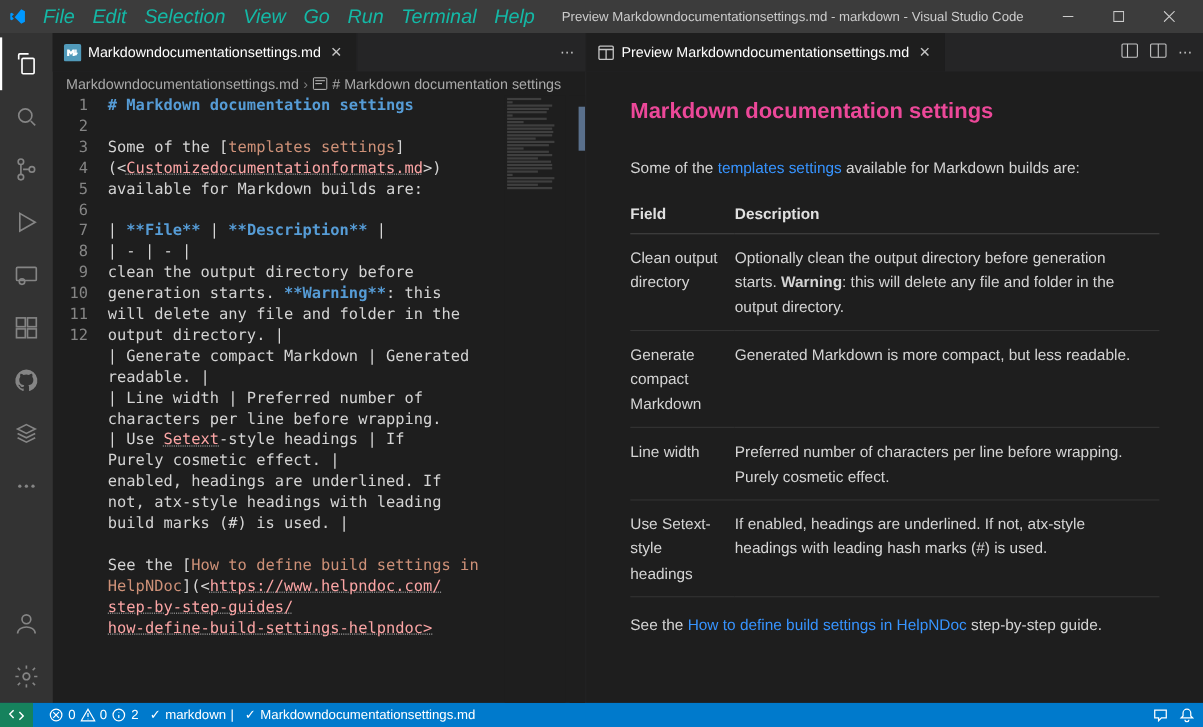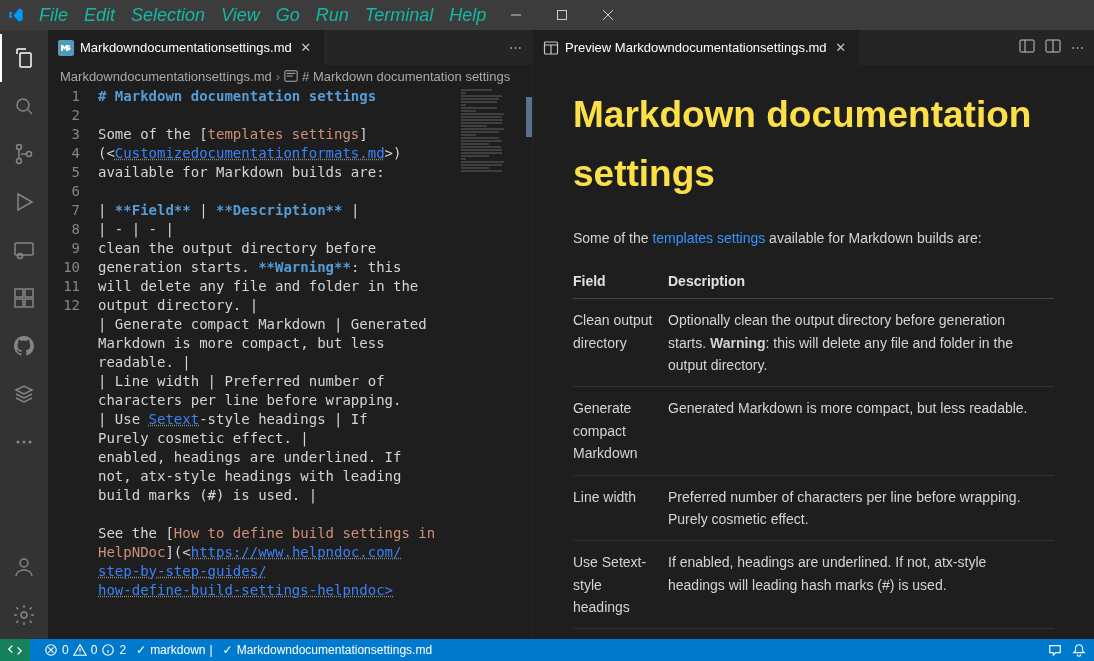--- a/index.html
+++ b/index.html
@@ -83,27 +83,27 @@
 .minimap {
   position: absolute; right: 18px; top: 0; width: 55px; height: 100%;
   background: #1e1e1e; opacity: 0.6;
 }
 .minimap-content { width: 100%; padding: 2px; }
 .minimap-line { height: 2px; margin-bottom: 1px; background: #555; }
 .scroll-vert { position: absolute; right: 0; top: 0; width: 14px; height: 100%; background: #1e1e1e; }
 .scroll-vert .decor { position: absolute; right: 0; width: 6px; height: 40px; background: #5a708c; top: 10px; }
 .tok-h1 { color: #569cd6; font-weight: bold; }
 .tok-link { color: #ce9178; }
-.tok-linkdef { color: #3b82f6; text-decoration: underline dotted #888; margin-top: 18px; }
+.tok-linkdef { color: #fca5a5; text-decoration: underline dotted #888; margin-top: 18px; }
 .tok-bold { color: #569cd6; font-weight: bold; }
 .preview {
   flex: 1; padding: 20px 40px; color: #d4d4d4; overflow: auto;
   font-size: 14px; line-height: 1.6;
 }
-.preview h1 { font-size: 37px; font-weight: 600; color: #fde047; margin-bottom: 24px; }
+.preview h1 { font-size: 20px; font-weight: 600; color: #ec4899; margin-bottom: 24px; }
 .preview a { color: #3794ff; text-decoration: none; }
 .preview table { border-collapse: collapse; width: 100%; margin: 14px 0; }
 .preview th { text-align: left; padding: 6px 12px 6px 0; border-bottom: 1px solid #444; font-weight: 600; color: #e0e0e0; }
 .preview td { padding: 10px 14px 10px 0; border-bottom: 1px solid #333; vertical-align: top; }
 .preview td:first-child { width: 95px; }
 .statusbar {
   height: 22px; background: #007acc; color: #ffffff;
   display: flex; align-items: center; font-size: 12px; padding: 0 8px;
   gap: 10px;
 }
@@ -126,20 +126,21 @@
   <div class="menu">
     <span class="menu-item">File</span>
     <span class="menu-item">Edit</span>
     <span class="menu-item">Selection</span>
     <span class="menu-item">View</span>
     <span class="menu-item">Go</span>
     <span class="menu-item">Run</span>
     <span class="menu-item">Terminal</span>
     <span class="menu-item">Help</span>
   </div>
+  <div class="window-title">Preview Markdowndocumentationsettings.md - markdown - Visual Studio Code</div>
   <div class="window-controls">
     <div class="win-ctrl">
         <svg width="10" height="10">
           <path stroke="#ccc" d="M0 5h10"></path>
         </svg>
       </div>
     <div class="win-ctrl">
         <svg width="10" height="10">
           <rect x="0.5" y="0.5" width="9" height="9" fill="none" stroke="#ccc"></rect>
         </svg>
@@ -282,28 +283,27 @@
             <div></div>
             <div></div>
         </div>
         <div class="code">
           <div class="line"><span class="tok-h1"># Markdown documentation settings</span></div>
           <div class="line">&nbsp;</div>
           <div class="line"><span>Some of the [</span><span class="tok-link">templates settings</span><span>]</span></div>
           <div class="line"><span>(&lt;</span><span class="tok-linkdef">Customizedocumentationformats.md</span><span>&gt;) </span></div>
           <div class="line"><span>available for Markdown builds are:</span></div>
           <div class="line">&nbsp;</div>
-          <div class="line"><span>| </span><span class="tok-bold">**Field**</span><span> | </span><span class="tok-bold">**Description**</span><span> |</span></div>
+          <div class="line"><span>| </span><span class="tok-bold">**File**</span><span> | </span><span class="tok-bold">**Description**</span><span> |</span></div>
           <div class="line">| - | - |</div>
           <div class="line">clean the output directory before </div>
           <div class="line"><span>generation starts. </span><span class="tok-bold">**Warning**</span><span>: this </span></div>
           <div class="line">will delete any file and folder in the </div>
           <div class="line">output directory. |</div>
           <div class="line">| Generate compact Markdown | Generated </div>
-          <div class="line">Markdown is more compact, but less </div>
           <div class="line">readable. |</div>
           <div class="line">| Line width | Preferred number of </div>
           <div class="line">characters per line before wrapping. </div>
           <div class="line"><span>| Use </span><span class="tok-linkdef">Setext</span><span>-style headings | If </span></div>
           <div class="line">Purely cosmetic effect. |</div>
           <div class="line">enabled, headings are underlined. If </div>
           <div class="line">not, atx-style headings with leading </div>
           <div class="line">build marks (#) is used. |</div>
           <div class="line">&nbsp;</div>
           <div class="line"><span>See the [</span><span class="tok-link">How to define build settings in </span></div>
@@ -390,21 +390,21 @@
             <tr>
                 <td>Generate compact Markdown</td>
                 <td><span>Generated Markdown is more compact, but less readable.</span></td>
               </tr>
             <tr>
                 <td>Line width</td>
                 <td><span>Preferred number of characters per line before wrapping. Purely cosmetic effect.</span></td>
               </tr>
             <tr>
                 <td>Use Setext-style headings</td>
-                <td><span>If enabled, headings are underlined. If not, atx-style headings will leading hash marks (#) is used.</span></td>
+                <td><span>If enabled, headings are underlined. If not, atx-style headings with leading hash marks (#) is used.</span></td>
               </tr>
           </tbody>
         </table>
         <p><span>See the </span><a href="#">How to define build settings in HelpNDoc</a><span> step-by-step guide.</span></p>
       </div>
     </div>
   </div>
 </div>
 
 <div class="statusbar">

